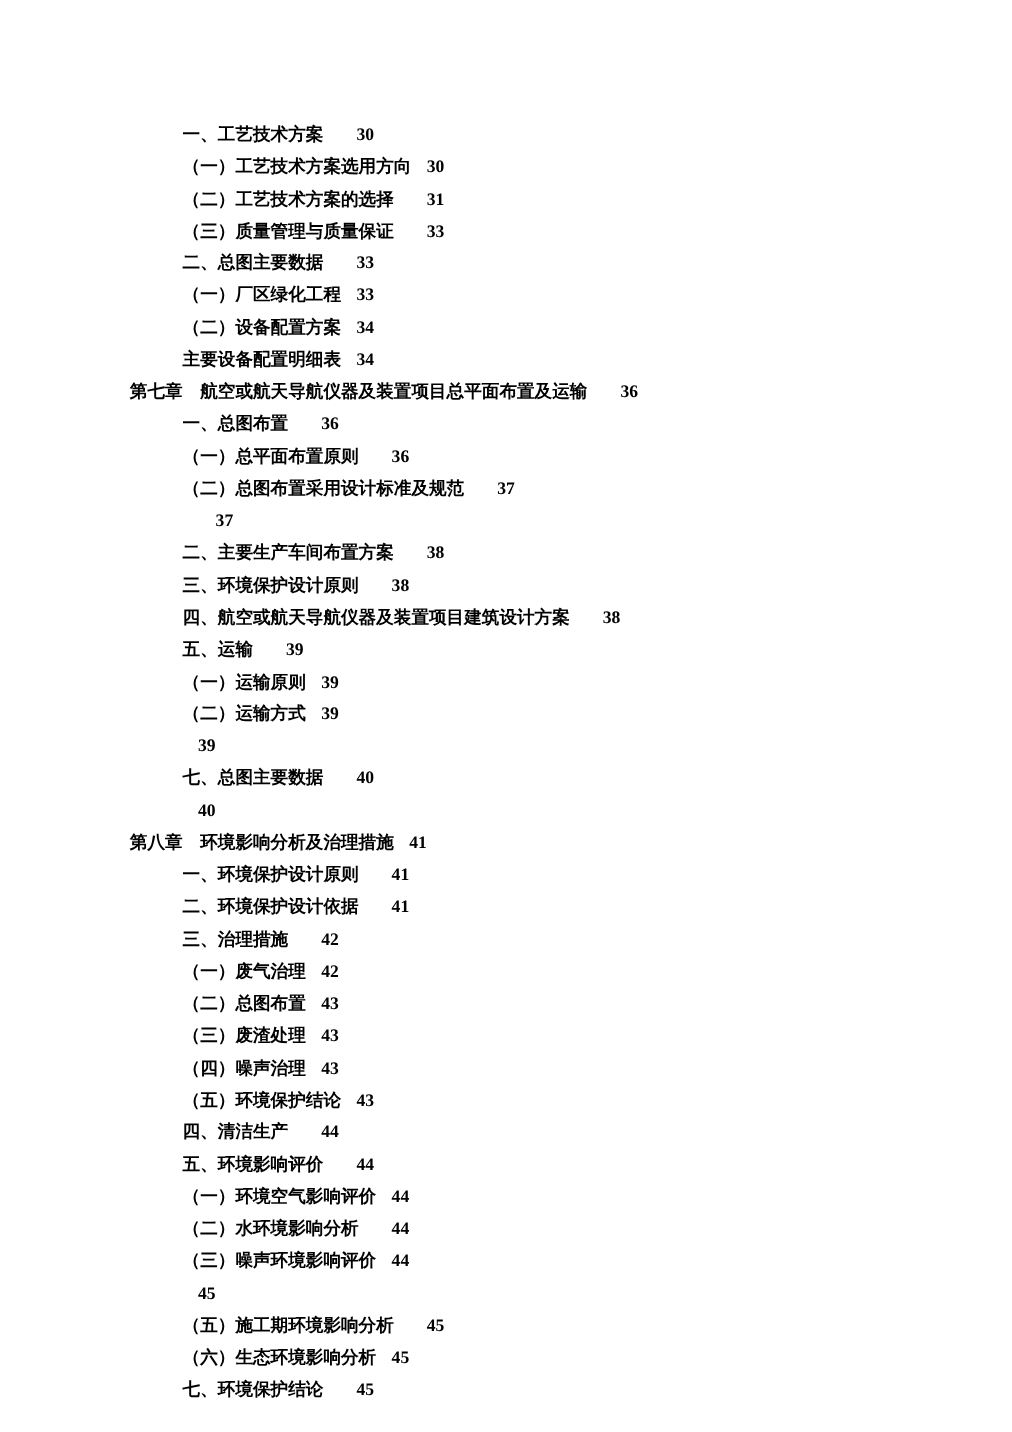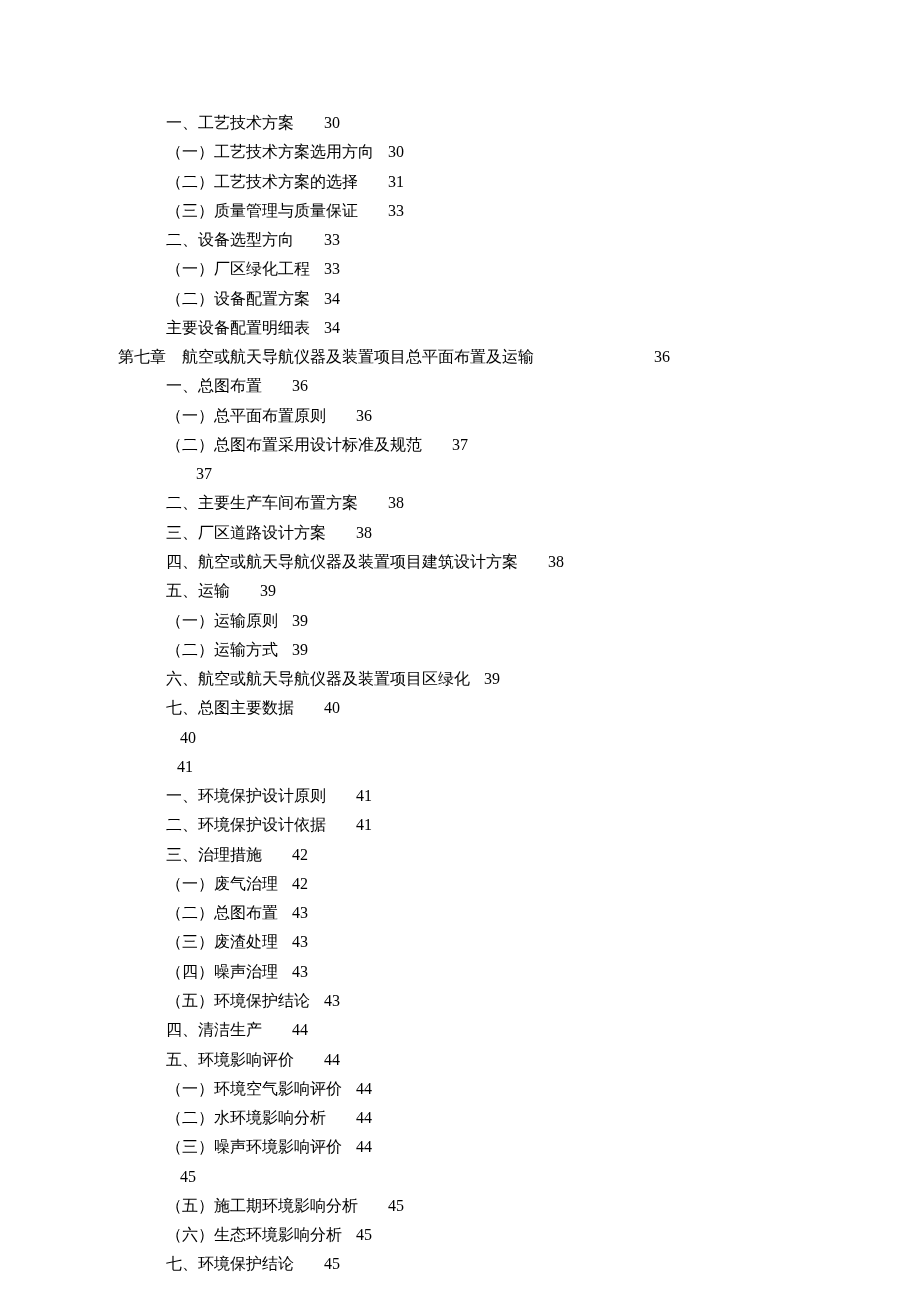--- a/index.html
+++ b/index.html
@@ -15,60 +15,61 @@
     line-height: 1.83;
     padding: 108px 0 60px 0;
   }
   .toc {
     padding-left: 118px;
   }
   .row {
     display: flex;
     align-items: baseline;
     white-space: pre;
+    font-weight: bold;
   }
-  .lvl-0 { padding-left: 0; gap: 45px; }
+  .lvl-0 { padding-left: 0; }
   .lvl-1 { padding-left: 48px; }
   .title {
     letter-spacing: 0;
   }
   .gap {
     display: inline-block;
   }
   .page {
     letter-spacing: 0;
   }
 </style>
 </head>
 <body>
 
 <div class="toc" id="toc-root">
     <div class="row lvl-1"><span class="title">一、工艺技术方案</span><span class="gap" style="width:30px"></span><span class="page">30</span></div>
     <div class="row lvl-1"><span class="title">（一）工艺技术方案选用方向</span><span class="gap" style="width:14px"></span><span class="page">30</span></div>
     <div class="row lvl-1"><span class="title">（二）工艺技术方案的选择</span><span class="gap" style="width:30px"></span><span class="page">31</span></div>
     <div class="row lvl-1"><span class="title">（三）质量管理与质量保证</span><span class="gap" style="width:30px"></span><span class="page">33</span></div>
-    <div class="row lvl-1"><span class="title">二、设备选型方向</span><span class="gap" style="width:30px"></span><span class="page">33</span></div>
+    <div class="row lvl-1"><span class="title">二、总图主要数据</span><span class="gap" style="width:30px"></span><span class="page">33</span></div>
     <div class="row lvl-1"><span class="title">（一）厂区绿化工程</span><span class="gap" style="width:14px"></span><span class="page">33</span></div>
     <div class="row lvl-1"><span class="title">（二）设备配置方案</span><span class="gap" style="width:14px"></span><span class="page">34</span></div>
     <div class="row lvl-1"><span class="title">主要设备配置明细表</span><span class="gap" style="width:14px"></span><span class="page">34</span></div>
     <div class="row lvl-0"><span class="title">第七章　航空或航天导航仪器及装置项目总平面布置及运输</span><span class="gap" style="width:30px"></span><span class="page">36</span></div>
     <div class="row lvl-1"><span class="title">一、总图布置</span><span class="gap" style="width:30px"></span><span class="page">36</span></div>
     <div class="row lvl-1"><span class="title">（一）总平面布置原则</span><span class="gap" style="width:30px"></span><span class="page">36</span></div>
     <div class="row lvl-1"><span class="title">（二）总图布置采用设计标准及规范</span><span class="gap" style="width:30px"></span><span class="page">37</span></div>
     <div class="row lvl-1"><span class="gap" style="width:30px"></span><span class="page">37</span></div>
     <div class="row lvl-1"><span class="title">二、主要生产车间布置方案</span><span class="gap" style="width:30px"></span><span class="page">38</span></div>
-    <div class="row lvl-1"><span class="title">三、厂区道路设计方案</span><span class="gap" style="width:30px"></span><span class="page">38</span></div>
+    <div class="row lvl-1"><span class="title">三、环境保护设计原则</span><span class="gap" style="width:30px"></span><span class="page">38</span></div>
     <div class="row lvl-1"><span class="title">四、航空或航天导航仪器及装置项目建筑设计方案</span><span class="gap" style="width:30px"></span><span class="page">38</span></div>
     <div class="row lvl-1"><span class="title">五、运输</span><span class="gap" style="width:30px"></span><span class="page">39</span></div>
     <div class="row lvl-1"><span class="title">（一）运输原则</span><span class="gap" style="width:14px"></span><span class="page">39</span></div>
     <div class="row lvl-1"><span class="title">（二）运输方式</span><span class="gap" style="width:14px"></span><span class="page">39</span></div>
-    <div class="row lvl-1"><span class="title">六、航空或航天导航仪器及装置项目区绿化</span><span class="gap" style="width:14px"></span><span class="page">39</span></div>
+    <div class="row lvl-1"><span class="gap" style="width:14px"></span><span class="page">39</span></div>
     <div class="row lvl-1"><span class="title">七、总图主要数据</span><span class="gap" style="width:30px"></span><span class="page">40</span></div>
     <div class="row lvl-1"><span class="gap" style="width:14px"></span><span class="page">40</span></div>
-    <div class="row lvl-0"><span class="gap" style="width:14px"></span><span class="page">41</span></div>
+    <div class="row lvl-0"><span class="title">第八章　环境影响分析及治理措施</span><span class="gap" style="width:14px"></span><span class="page">41</span></div>
     <div class="row lvl-1"><span class="title">一、环境保护设计原则</span><span class="gap" style="width:30px"></span><span class="page">41</span></div>
     <div class="row lvl-1"><span class="title">二、环境保护设计依据</span><span class="gap" style="width:30px"></span><span class="page">41</span></div>
     <div class="row lvl-1"><span class="title">三、治理措施</span><span class="gap" style="width:30px"></span><span class="page">42</span></div>
     <div class="row lvl-1"><span class="title">（一）废气治理</span><span class="gap" style="width:14px"></span><span class="page">42</span></div>
     <div class="row lvl-1"><span class="title">（二）总图布置</span><span class="gap" style="width:14px"></span><span class="page">43</span></div>
     <div class="row lvl-1"><span class="title">（三）废渣处理</span><span class="gap" style="width:14px"></span><span class="page">43</span></div>
     <div class="row lvl-1"><span class="title">（四）噪声治理</span><span class="gap" style="width:14px"></span><span class="page">43</span></div>
     <div class="row lvl-1"><span class="title">（五）环境保护结论</span><span class="gap" style="width:14px"></span><span class="page">43</span></div>
     <div class="row lvl-1"><span class="title">四、清洁生产</span><span class="gap" style="width:30px"></span><span class="page">44</span></div>
     <div class="row lvl-1"><span class="title">五、环境影响评价</span><span class="gap" style="width:30px"></span><span class="page">44</span></div>

